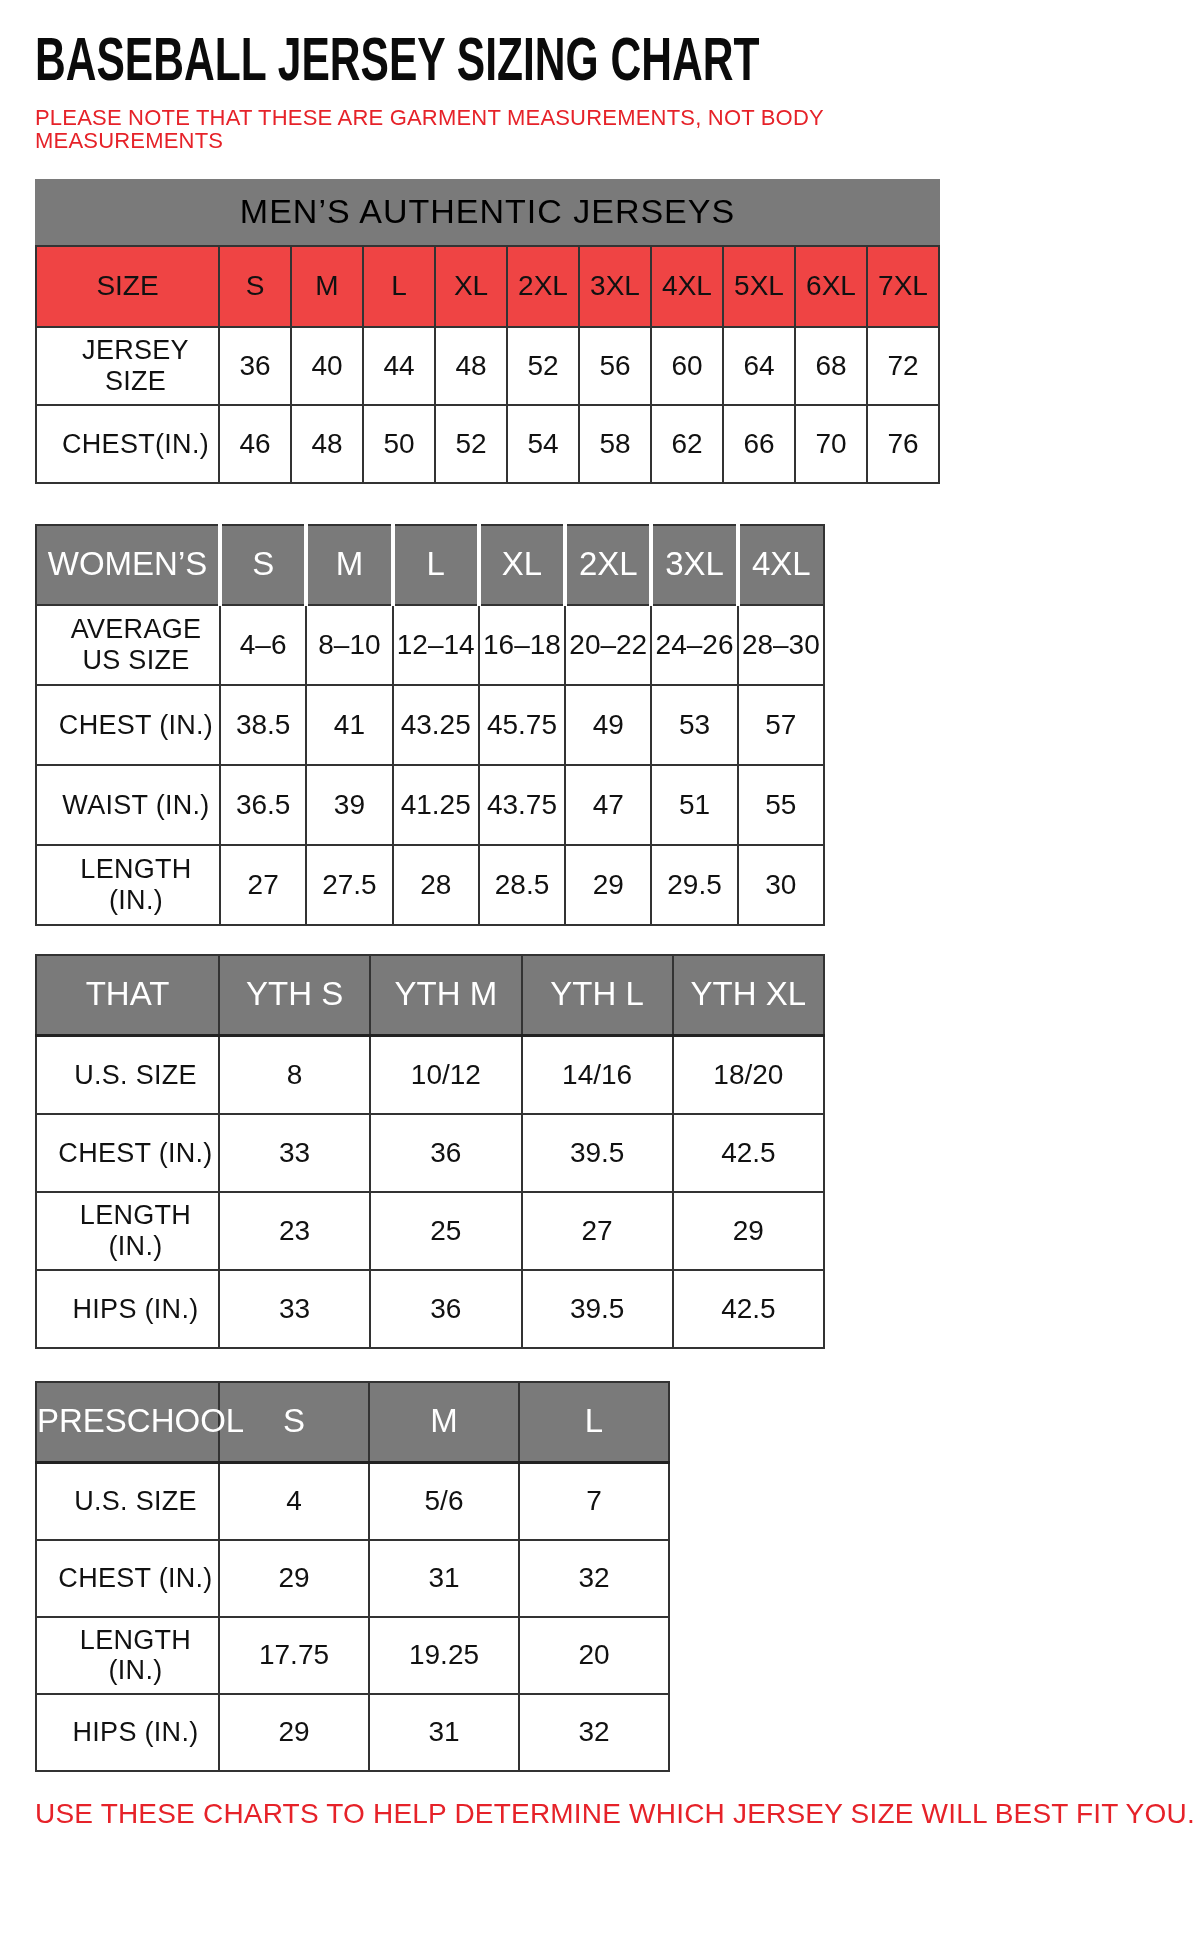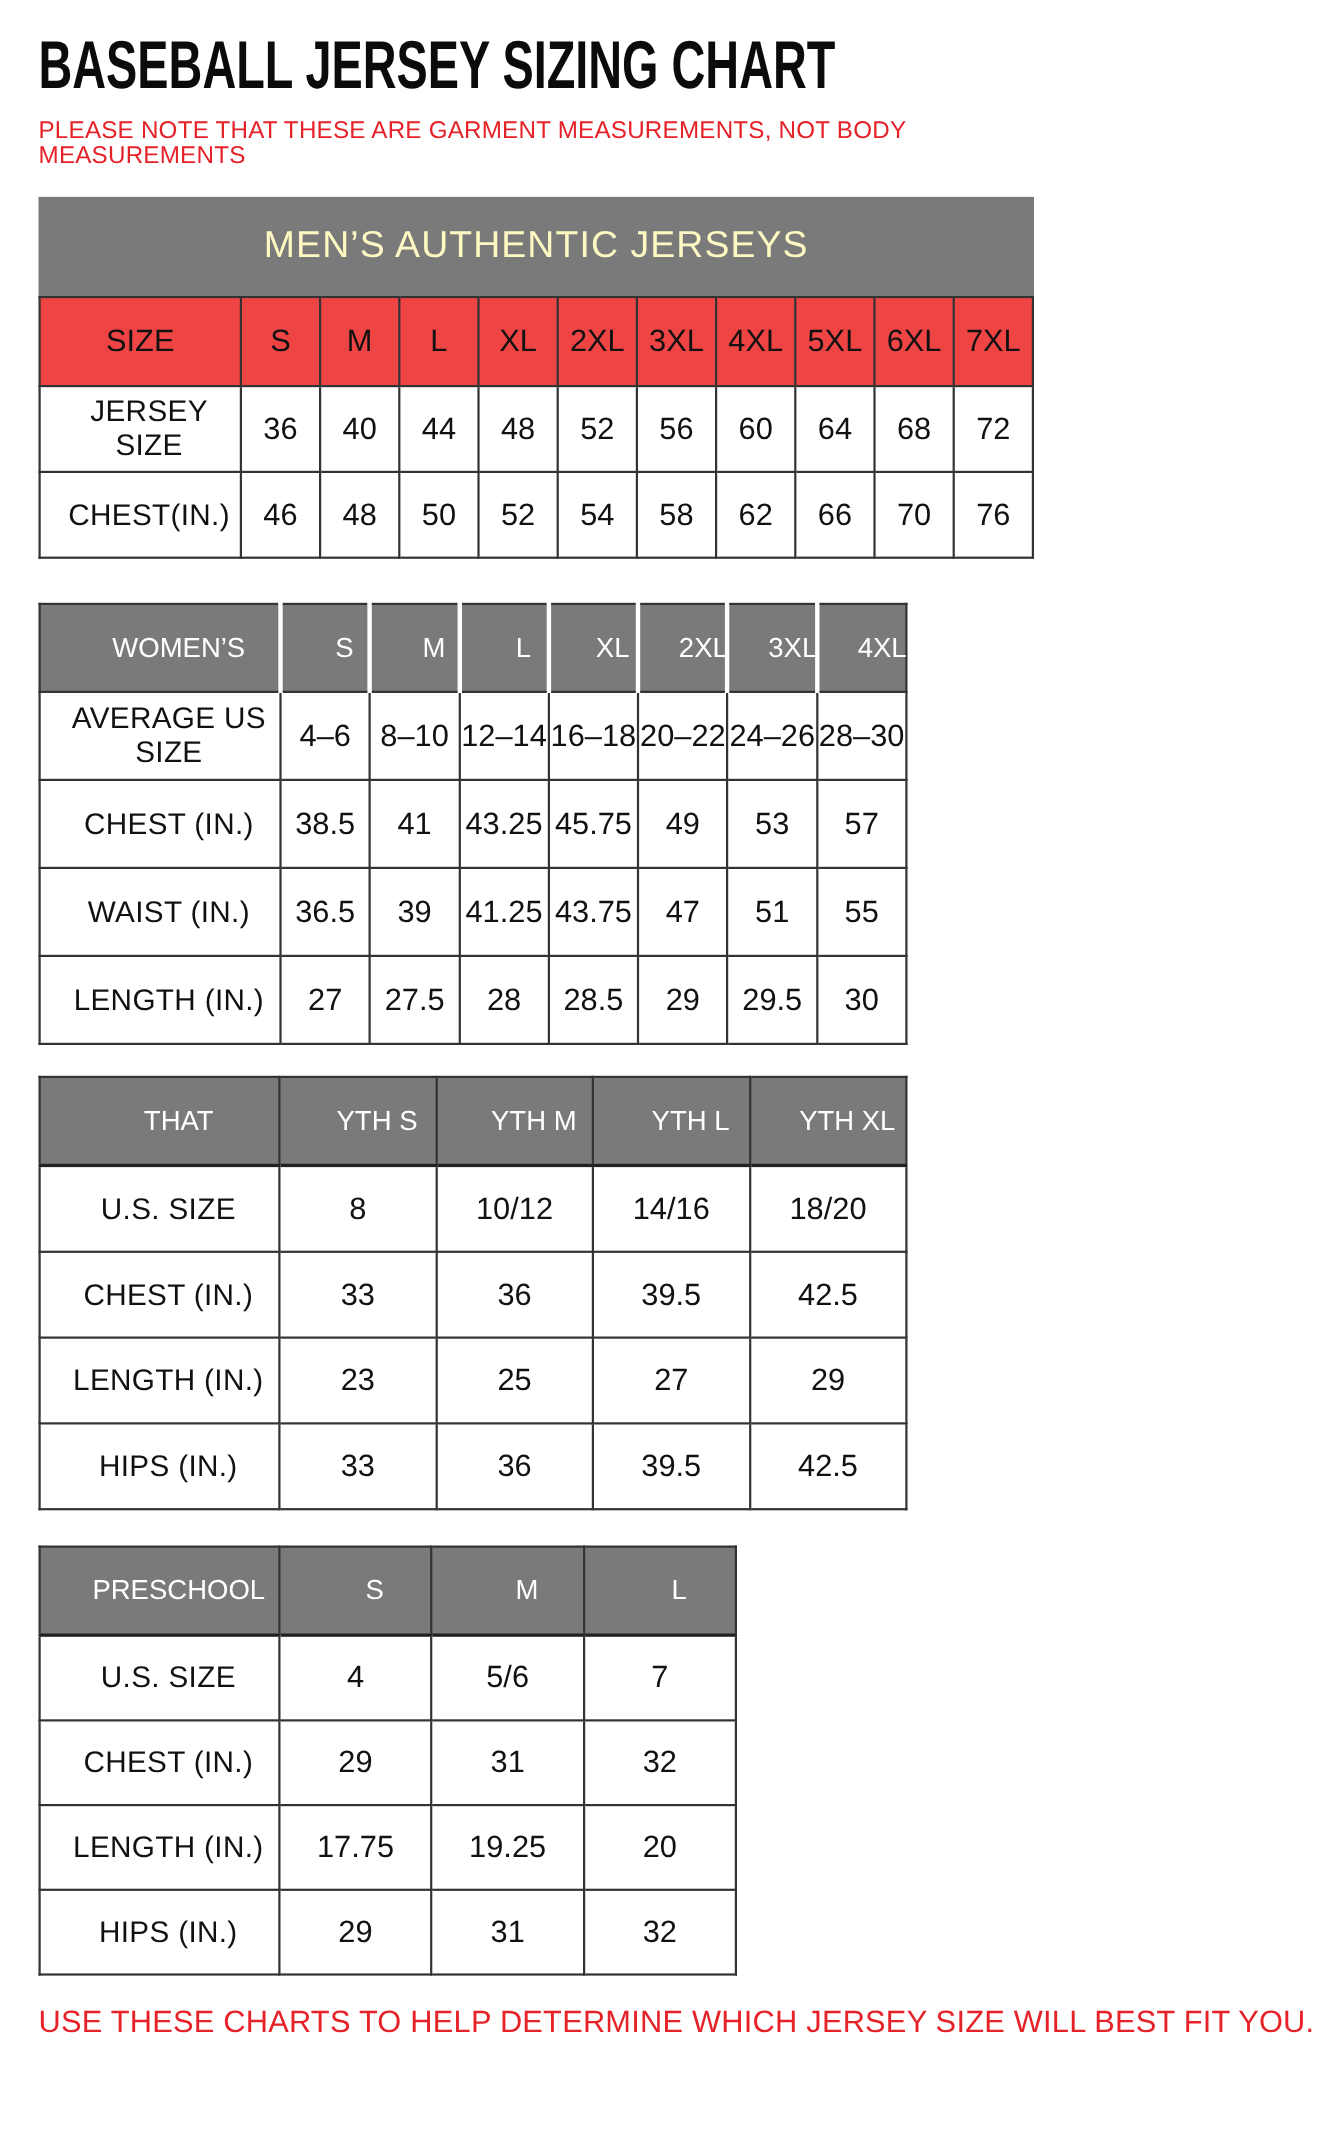--- a/index.html
+++ b/index.html
@@ -26,23 +26,23 @@
   .note {
     margin: 18px 0 0 0;
     max-width: 905px;
     font-size: 22px;
     line-height: 1.06;
     letter-spacing: 0.2px;
     color: var(--red);
   }
   .banner {
     margin-top: 26px;
-    width: 905px; height: 90px;
+    width: 905px; height: 66px;
     background: var(--gray);
-    color: #fef9c3;
+    color: #000000;
     display: flex; align-items: center; justify-content: center;
     font-size: 34px;
     letter-spacing: 1px;
   }
   table {
     border-collapse: collapse;
     table-layout: fixed;
     text-align: center;
   }
   th, td {
@@ -64,22 +64,21 @@
   .womens { width: 790px; margin-top: 40px; }
   .boys { width: 790px; margin-top: 28px; }
   .preschool { width: 635px; margin-top: 32px; }
   .womens th:first-child, .womens td:first-child,
   .boys th:first-child, .boys td:first-child,
   .preschool th:first-child, .preschool td:first-child { width: 181px; }
   .womens thead th, .boys thead th, .preschool thead th {
     background: var(--gray);
     color: #fff;
     height: 78px;
-    font-size: 25px;
-    padding-left: 35px;
+    font-size: 33px;
   }
   .womens thead th + th { border-left: 4px solid #ffffff; }
   .boys thead th, .preschool thead th { border-bottom: 3px solid #222; }
   .womens tbody td { height: 78px; }
   .boys tbody td { height: 76px; }
   .preschool tbody td { height: 75px; }
   .footer-note {
     margin: 26px 0 0 0;
     font-size: 28px;
     letter-spacing: 0.2px;

